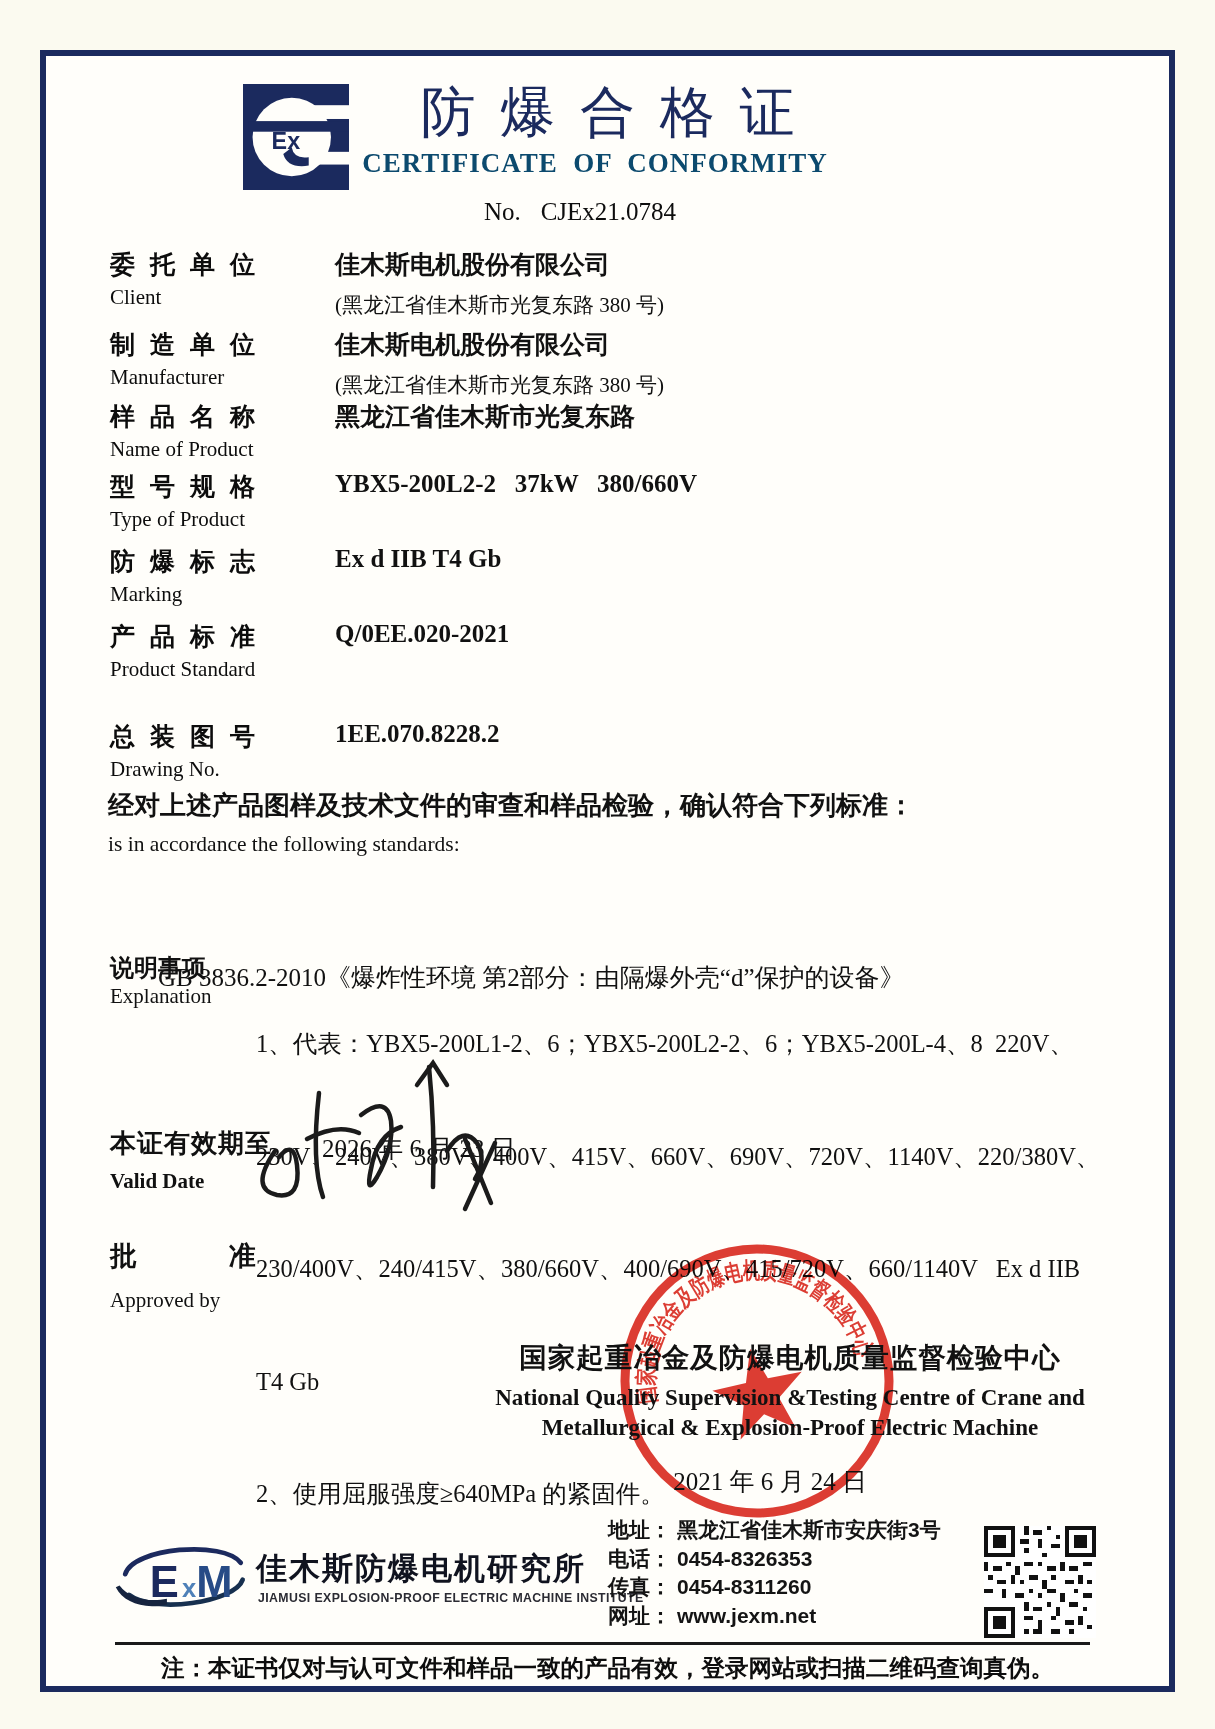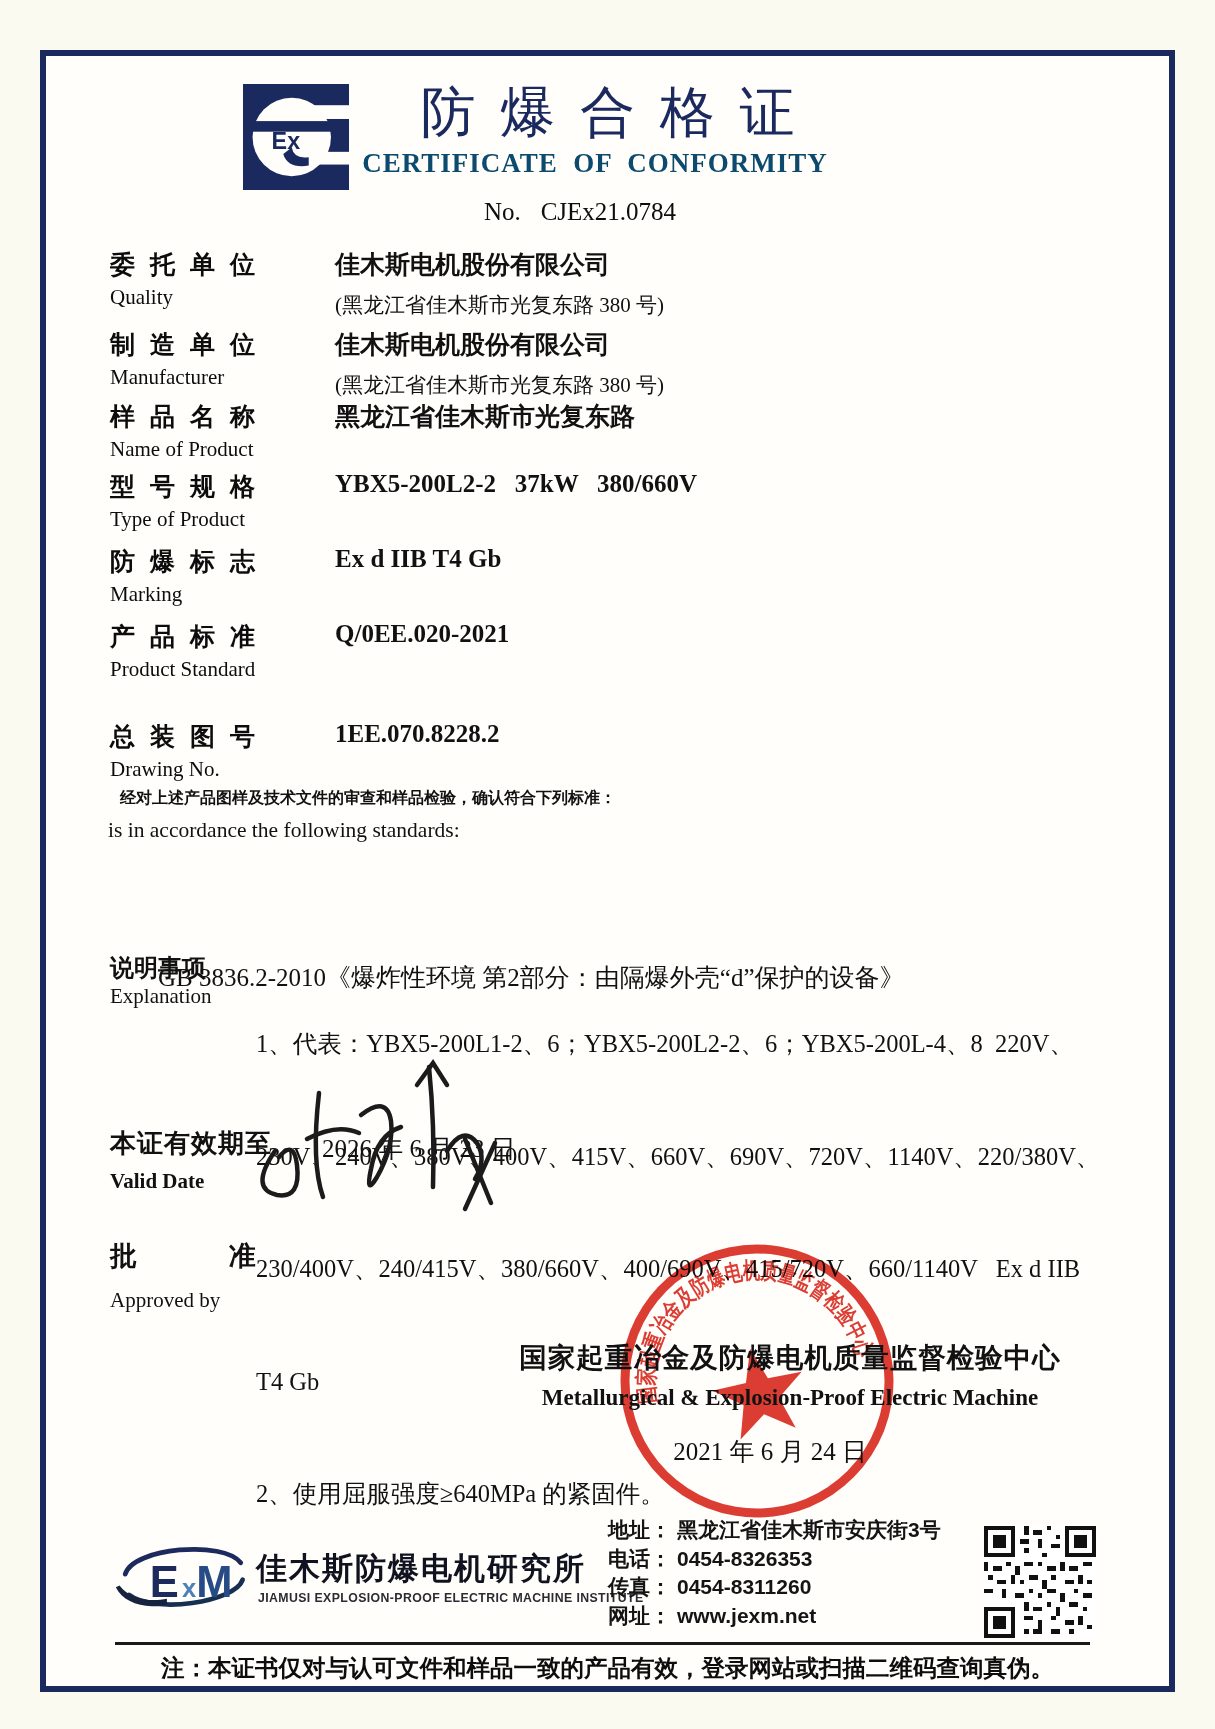--- a/index.html
+++ b/index.html
@@ -37,21 +37,21 @@
     font-family:"Liberation Sans",sans-serif;font-weight:bold;
     font-size:25px;letter-spacing:0.6em;white-space:nowrap;color:#0c0c0c;
   }
   .f-label .en{font-size:21px;margin-top:4px;color:#0c0c0c;}
   .f-value{left:335px;width:680px;}
   .f-value .vmain{font-weight:bold;font-size:25px;white-space:pre-wrap;}
   .f-value .vsub{font-size:21px;margin-top:10px;white-space:pre-wrap;}
   
   .statement{left:108px;top:788px;width:980px;}
   .statement .st-zh{
-    font-family:"Liberation Sans",sans-serif;font-weight:bold;font-size:16px;margin-left:12px;
+    font-family:"Liberation Sans",sans-serif;font-weight:bold;font-size:26px;
   }
   .statement .st-en{font-size:21.5px;line-height:29px;margin-top:7px;}
   .standards{left:158px;top:883px;width:950px;font-size:25px;line-height:38px;white-space:pre-wrap;}
   
   .exp-label{left:110px;top:952px;width:160px;}
   .exp-label .zh{font-family:"Liberation Sans",sans-serif;font-weight:bold;font-size:24px;}
   .exp-label .en{font-size:21px;}
   .exp-lines{left:256px;top:950px;width:860px;font-size:24.5px;line-height:37.5px;white-space:pre-wrap;}
   
   .valid-label{left:110px;top:1126px;}
@@ -97,21 +97,21 @@
     <text x="27" y="61" font-family="Liberation Sans, sans-serif" font-size="22" font-weight="bold" fill="#1b2a5e">Ex</text>
   </svg>
   <div class="abs title">防爆合格证</div>
   <div class="abs subtitle">CERTIFICATE  OF  CONFORMITY</div>
   <div class="abs certno">
     <span class="no-label">No.</span><span>CJEx21.0784</span>
   </div>
 
   <div class="abs f-label" style="top:248px">
     <div class="zh">委托单位</div>
-    <div class="en">Quality</div>
+    <div class="en">Client</div>
   </div>
   <div class="abs f-value" style="top:248px">
     <div class="vmain">佳木斯电机股份有限公司</div>
     <div class="vsub">(黑龙江省佳木斯市光复东路 380 号)</div>
   </div>
 
   <div class="abs f-label" style="top:328px">
     <div class="zh">制造单位</div>
     <div class="en">Manufacturer</div>
   </div>
@@ -215,20 +215,21 @@
       <text font-family="Liberation Sans, sans-serif" font-size="23" font-weight="bold" fill="#d8281e">
         <textPath href="#ringText" startOffset="0" textLength="322" lengthAdjust="spacingAndGlyphs">国家起重冶金及防爆电机质量监督检验中心</textPath>
       </text>
       <polygon fill="#d8281e" points="145,112 156.2,144.6 190.6,145.2 163.1,165.9 173.2,198.8 145,179 116.8,198.8 126.9,165.9 99.4,145.2 133.8,144.6"></polygon>
     </g>
   </svg>
 
   <div class="abs issuer">
     <div class="zh">国家起重冶金及防爆电机质量监督检验中心</div>
     <div class="en">
+      <div>National Quality Supervision &amp;Testing Centre of Crane and</div>
       <div>Metallurgical &amp; Explosion-Proof Electric Machine</div>
     </div>
     <div class="date">2021 年 6 月 24 日</div>
   </div>
 
   <svg class="abs jexm-logo" viewBox="0 0 150 80">
     <path d="M14 38 C22 10 118 2 136 26" stroke="#1c2a5e" stroke-width="5" fill="none" stroke-linecap="round"></path>
     <path d="M138 44 C130 68 44 80 18 60" stroke="#17304f" stroke-width="5" fill="none" stroke-linecap="round"></path>
     <path d="M8 50 C18 64 40 68 58 64 L58 70 C34 76 12 68 4 52 Z" fill="#16243f"></path>
     <text font-family="Liberation Sans, sans-serif" font-weight="bold">

